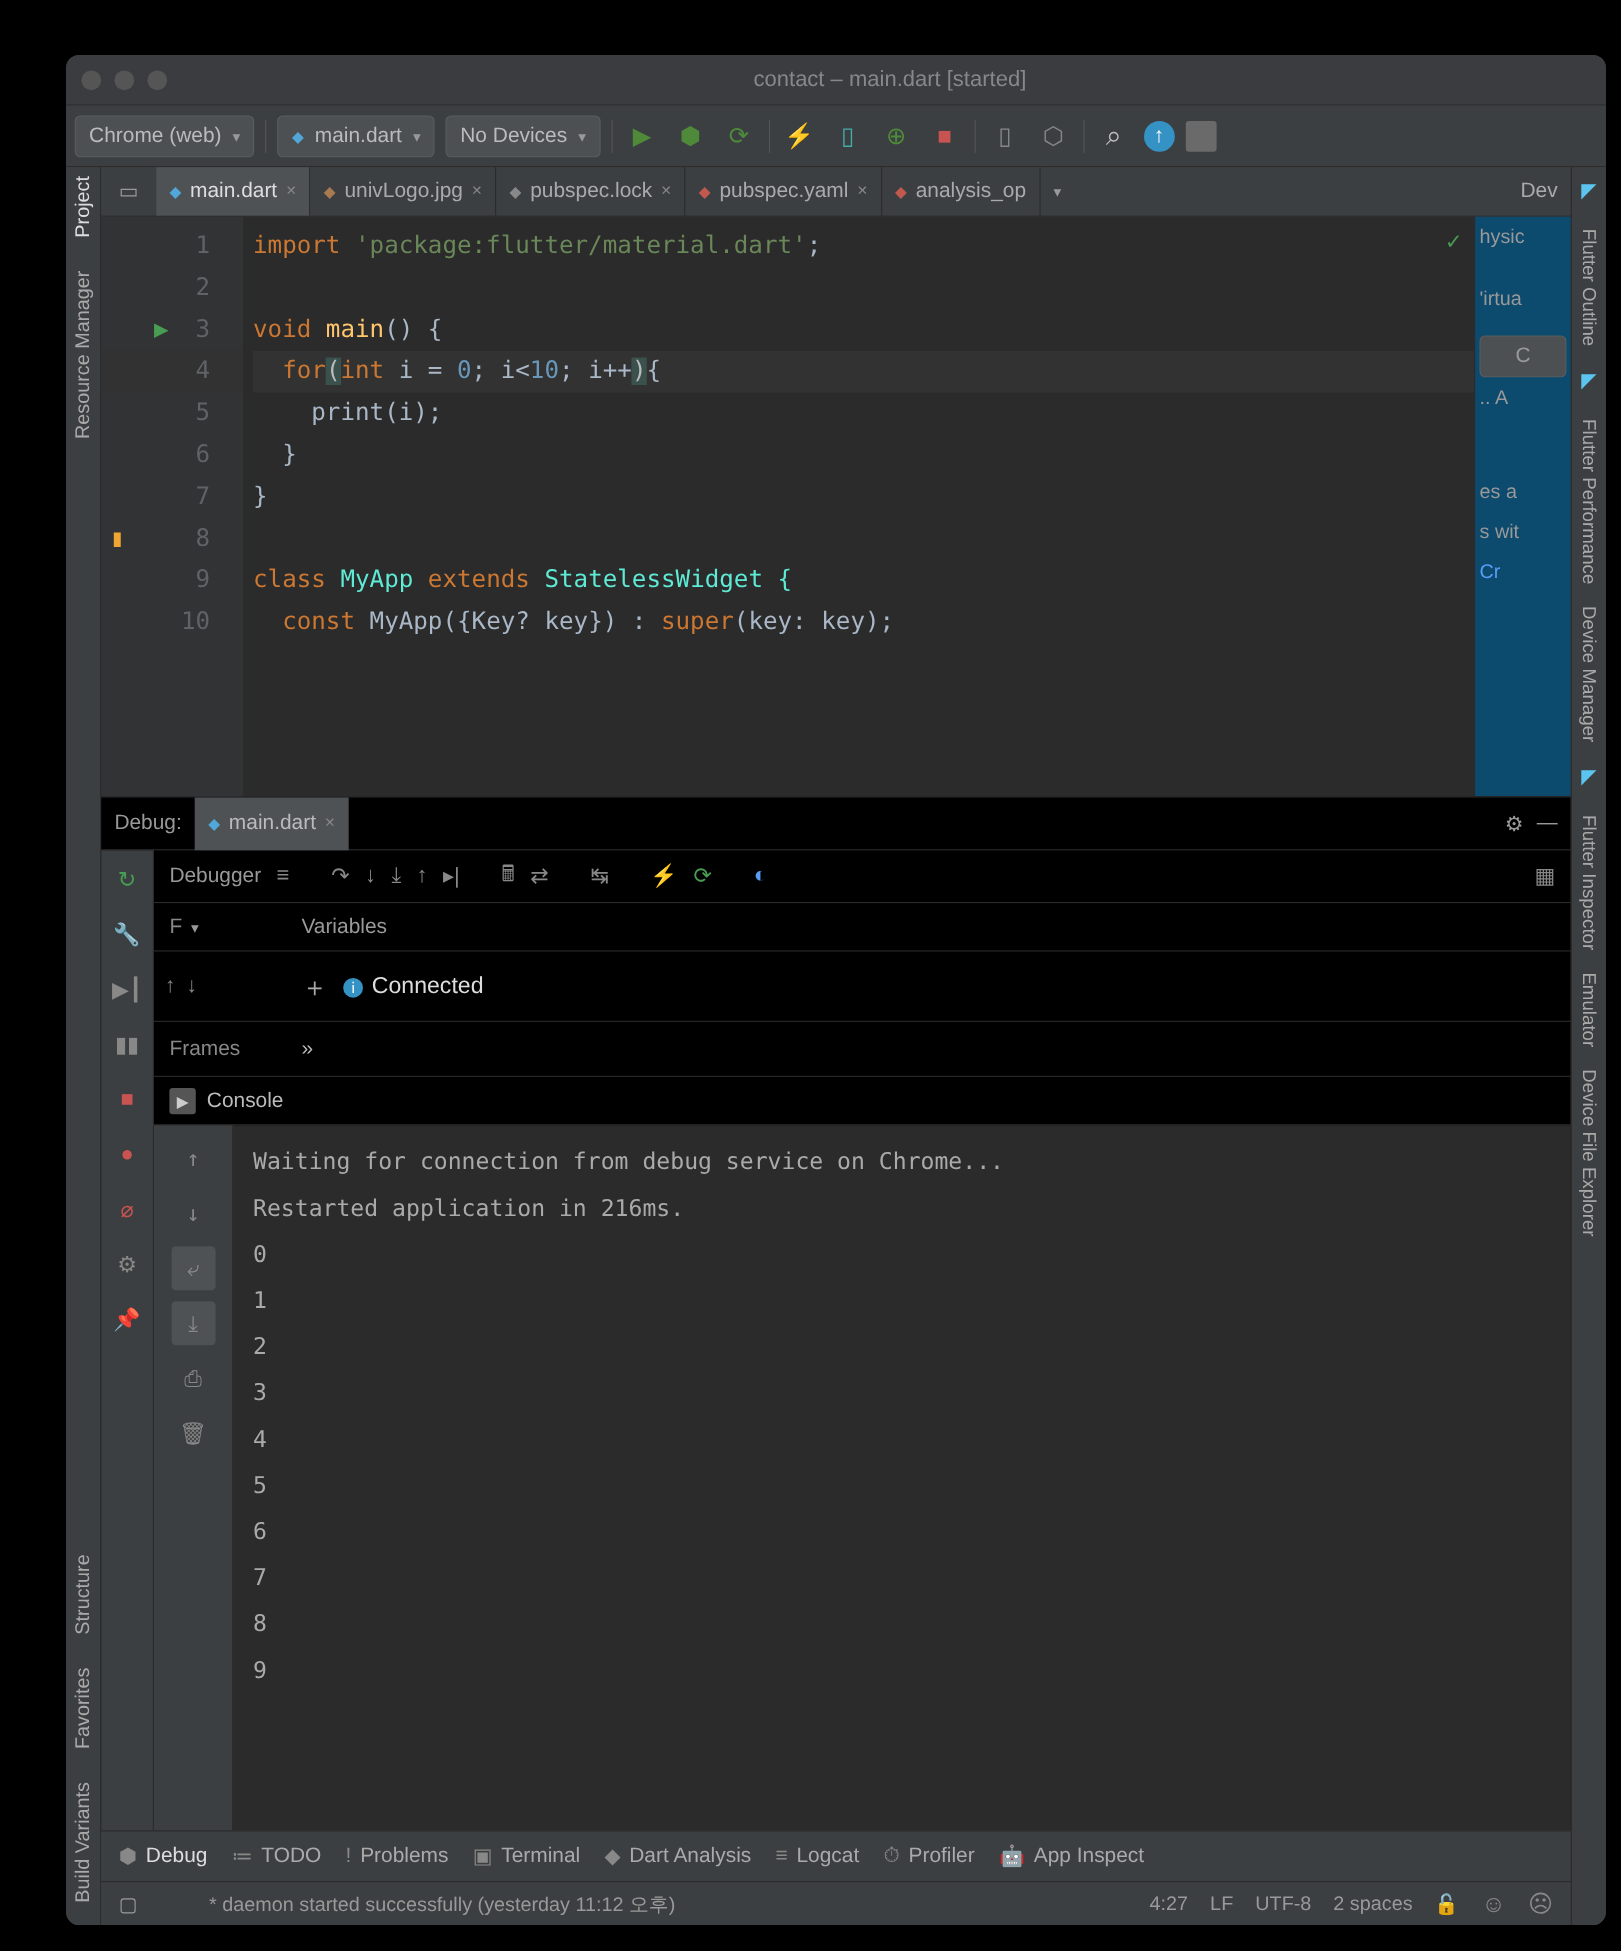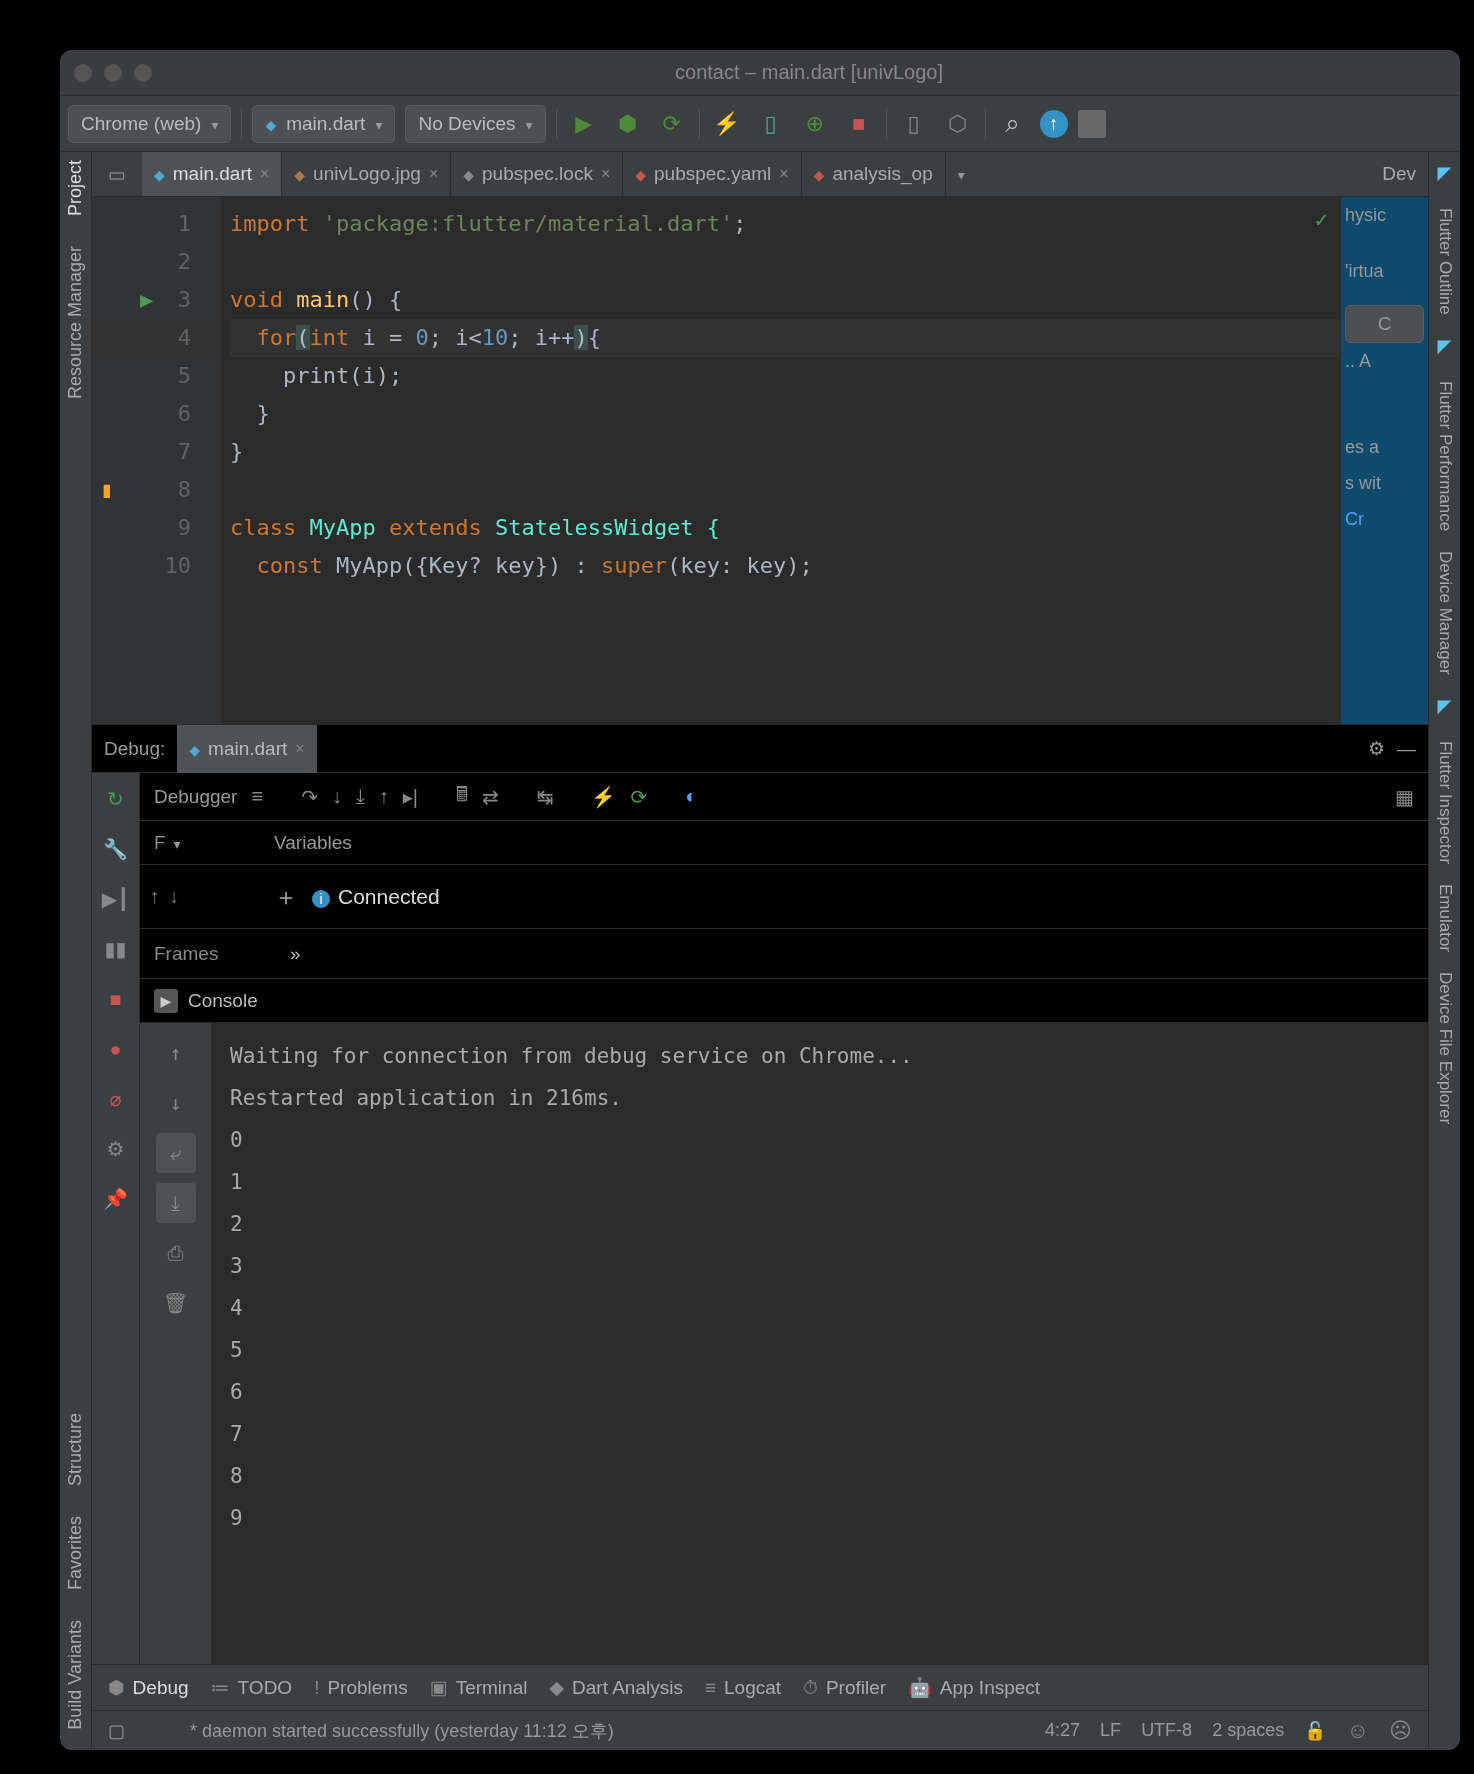--- a/index.html
+++ b/index.html
@@ -254,21 +254,21 @@
   height:64px;
   display:flex;
   border-bottom:1px solid #2b2b2b;
 }
 .dframerow .fcol{ width:120px; display:flex;align-items:center;padding:0 10px;gap:10px;color:#888;}
 .dframerow .vcol{ flex:1; display:flex;align-items:center;padding:0 14px;gap:14px;color:#aaa;}
 .plus{ color:#aaa; font-size:24px; }
 .conn .dot2{ width:18px;height:18px;border-radius:50%;background:#3592c4;display:inline-block;margin-right:8px;color:#fff;text-align:center;font-size:14px;line-height:18px;}
 .conn { color:#ddd; font-size:21px;}
 
-.frames2{height:50px;display:flex;border-bottom:1px solid #2b2b2b;gap:16px;}
+.frames2{height:50px;display:flex;border-bottom:1px solid #2b2b2b;}
 .frames2 .fcol{width:120px;display:flex;align-items:center;padding:0 14px;color:#888;}
 .frames2 .vcol{padding:0 14px;display:flex;align-items:center;}
 
 .console-hdr{
   height:44px;
   display:flex;
   align-items:center;
   padding:0 14px;
   gap:10px;
   border-bottom:1px solid #2b2b2b;
@@ -328,21 +328,21 @@
 <body>
 
 <div class="window">
 
   <div class="titlebar">
     <div class="traffic">
       <div class="dot"></div>
       <div class="dot"></div>
       <div class="dot"></div>
     </div>
-    <div class="title">contact – main.dart [univLogo]</div>
+    <div class="title">contact – main.dart [started]</div>
   </div>
 
   <div class="toolbar">
     <div class="combo">
       <span>Chrome (web)</span>
       <span class="chev"></span>
     </div>
     <div class="sep"></div>
     <div class="combo">
       <span class="fticon dart"></span>

